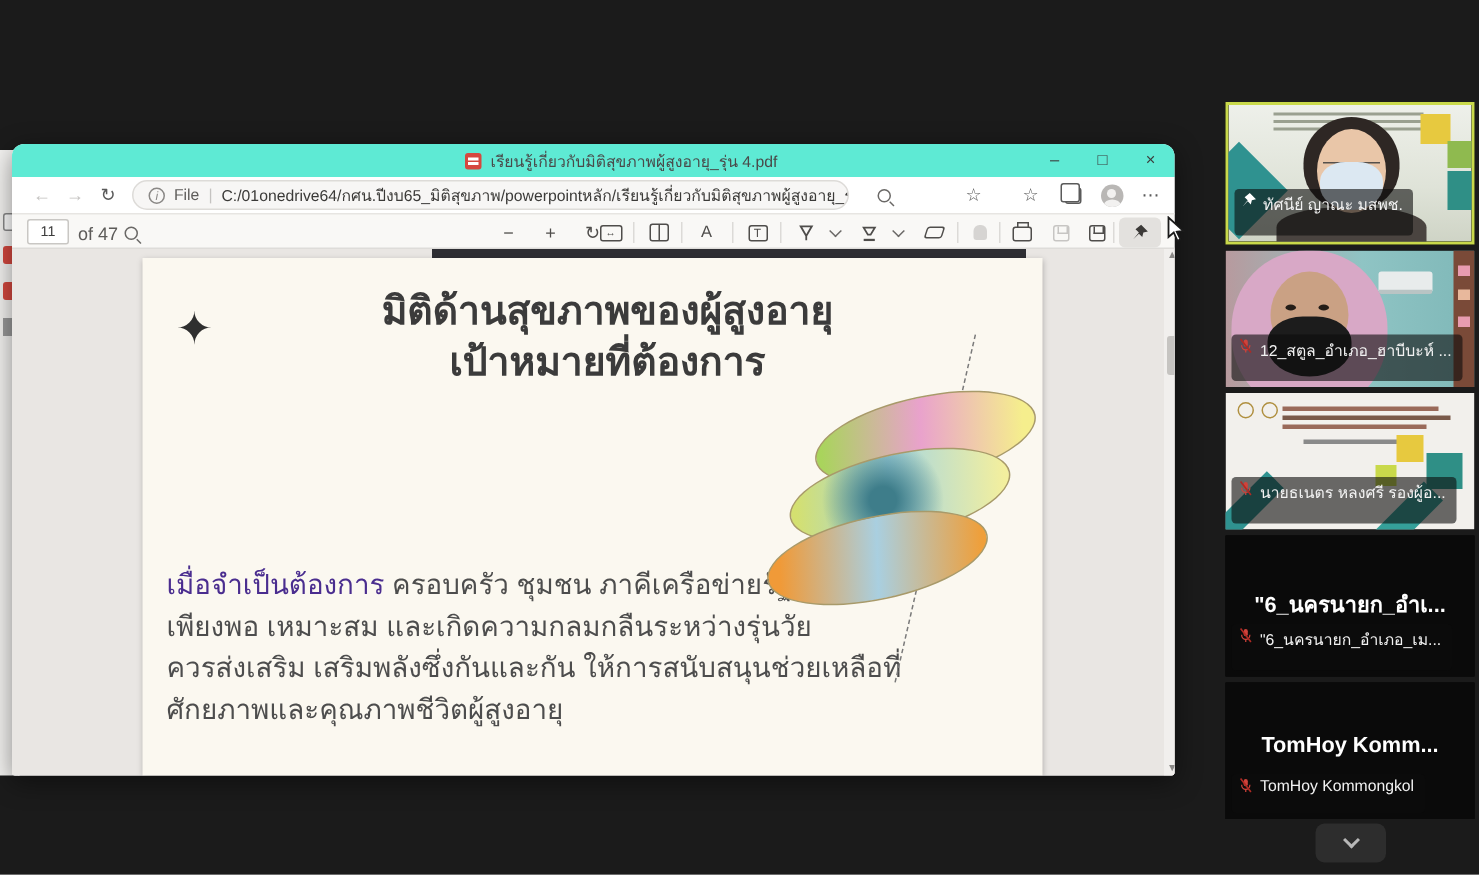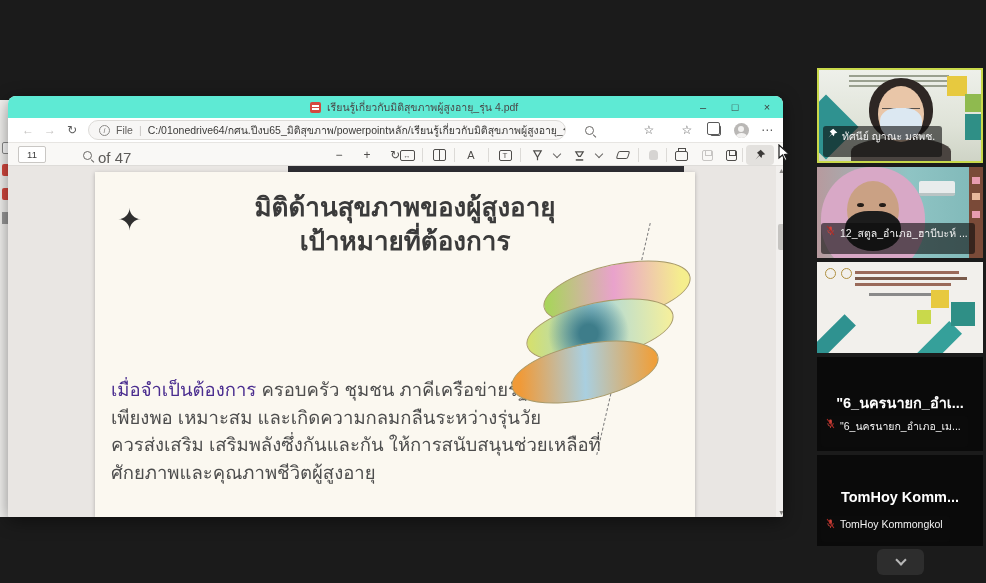--- a/index.html
+++ b/index.html
@@ -37,21 +37,21 @@
   .rnav { position:absolute; top:2px; width:22px; height:20px; display:flex; align-items:center; justify-content:center; color:#5a5a5a; font-size:12px; }
   .sq2 { position:relative; width:11px; height:11px; border:1.3px solid #5a5a5a; border-radius:2px; }
   .sq2::before { content:""; position:absolute; left:-4px; top:-4px; width:11px; height:11px; border:1.3px solid #5a5a5a; border-radius:2px; background:#fff; }
   .person-ic { position:relative; width:15px; height:15px; background:#b9b7b5; border-radius:50%; overflow:hidden; }
   .person-ic::before { content:""; position:absolute; left:4.5px; top:3px; width:6px; height:6px; background:#f2f1f0; border-radius:50%; }
   .person-ic::after { content:""; position:absolute; left:2px; top:10px; width:11px; height:7px; background:#f2f1f0; border-radius:50% 50% 0 0; }
 
   
   .pdfbar { position:relative; height:24px; background:#f9f8f6; border-top:1px solid #e7e5e2; border-bottom:1px solid #dedcd9; }
   .pagebox { position:absolute; left:10px; top:3px; width:28px; height:17px; border:1px solid #c9c7c4; border-radius:2px; background:#fff; font-size:9.5px; color:#3c3c3c; display:flex; align-items:center; justify-content:center; }
-  .ofcount { position:absolute; left:44px; top:6px; font-size:15px; color:#5d5b59;margin-left:46px; }
+  .ofcount { position:absolute; left:44px; top:6px; font-size:12px; color:#5d5b59; }
   .pbic { position:absolute; top:2px; width:22px; height:20px; display:flex; align-items:center; justify-content:center; font-size:12px; color:#4f4d4b; }
   .pbic.disabled { color:#c7c5c3; }
   .vsep { position:absolute; top:5px; width:1px; height:14px; background:#dcdad7; }
   .fitrect { width:15px; height:11px; border:1.2px solid #4f4d4b; border-radius:2px; font-size:7px; color:#4f4d4b; display:flex; align-items:center; justify-content:center; }
   .pagesic { position:relative; width:13px; height:12px; border:1.2px solid #4f4d4b; border-radius:2px; }
   .pagesic::after { content:""; position:absolute; left:5.5px; top:0; width:1.2px; height:10px; background:#4f4d4b; }
   .tboxic { width:13px; height:11px; border:1.2px solid #4f4d4b; border-radius:2px; font-size:8px; color:#4f4d4b; display:flex; align-items:center; justify-content:center; }
   .chev { width:6px; height:6px; border-right:1.4px solid #6a6866; border-bottom:1.4px solid #6a6866; transform:rotate(45deg); margin-top:-3px; }
   .pinbtn { position:absolute; left:738px; top:2px; width:28px; height:20px; background:#e3e1de; border-radius:4px; display:flex; align-items:center; justify-content:center; }
   .printer { position:relative; width:13px; height:10px; border:1.2px solid #4f4d4b; border-radius:2px; margin-top:2px; }
@@ -352,20 +352,29 @@
       <div class="shape tb tb1"></div>
       <div class="shape tb tb2"></div>
       <div class="shape tb tb3"></div>
       <div class="shape tb tb4"></div>
       <div class="shape band1"></div>
       <div class="shape band2"></div>
       <div class="shape sq1"></div>
       <div class="shape sq2b"></div>
       <div class="shape sq3"></div>
     </div>
+    <div class="nametag">
+      <svg width="11" height="11" viewBox="0 0 16 16">
+          <rect x="6" y="2" width="4" height="7" rx="2" fill="#d0433b"></rect>
+          <path d="M4 7.5 a4 4.5 0 0 0 8 0" stroke="#d0433b" stroke-width="1.2" fill="none"></path>
+          <line x1="8" y1="12" x2="8" y2="14.5" stroke="#d0433b" stroke-width="1.2"></line>
+          <line x1="3" y1="1.5" x2="13" y2="14.5" stroke="#b02a24" stroke-width="1.6"></line>
+        </svg>
+      <span>นายธเนตร หลงศรี รองผู้อ...</span>
+    </div>
   </div>
 
   <div class="tile t4">
     <div class="sc-dark"></div>
     <div class="centerlabel">"6_นครนายก_อำเ...</div>
     <div class="nametag">
       <svg width="11" height="11" viewBox="0 0 16 16">
           <rect x="6" y="2" width="4" height="7" rx="2" fill="#d0433b"></rect>
           <path d="M4 7.5 a4 4.5 0 0 0 8 0" stroke="#d0433b" stroke-width="1.2" fill="none"></path>
           <line x1="8" y1="12" x2="8" y2="14.5" stroke="#d0433b" stroke-width="1.2"></line>

